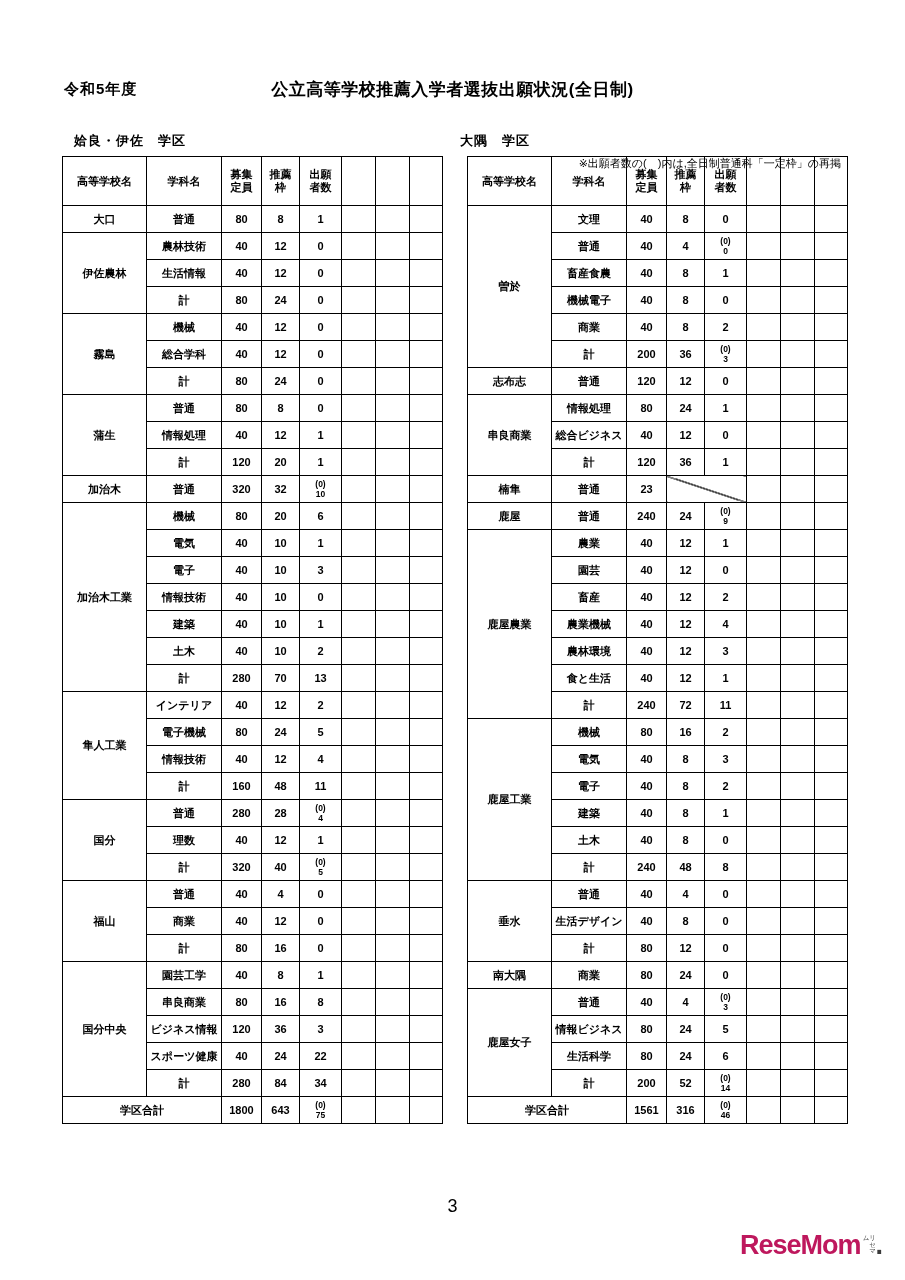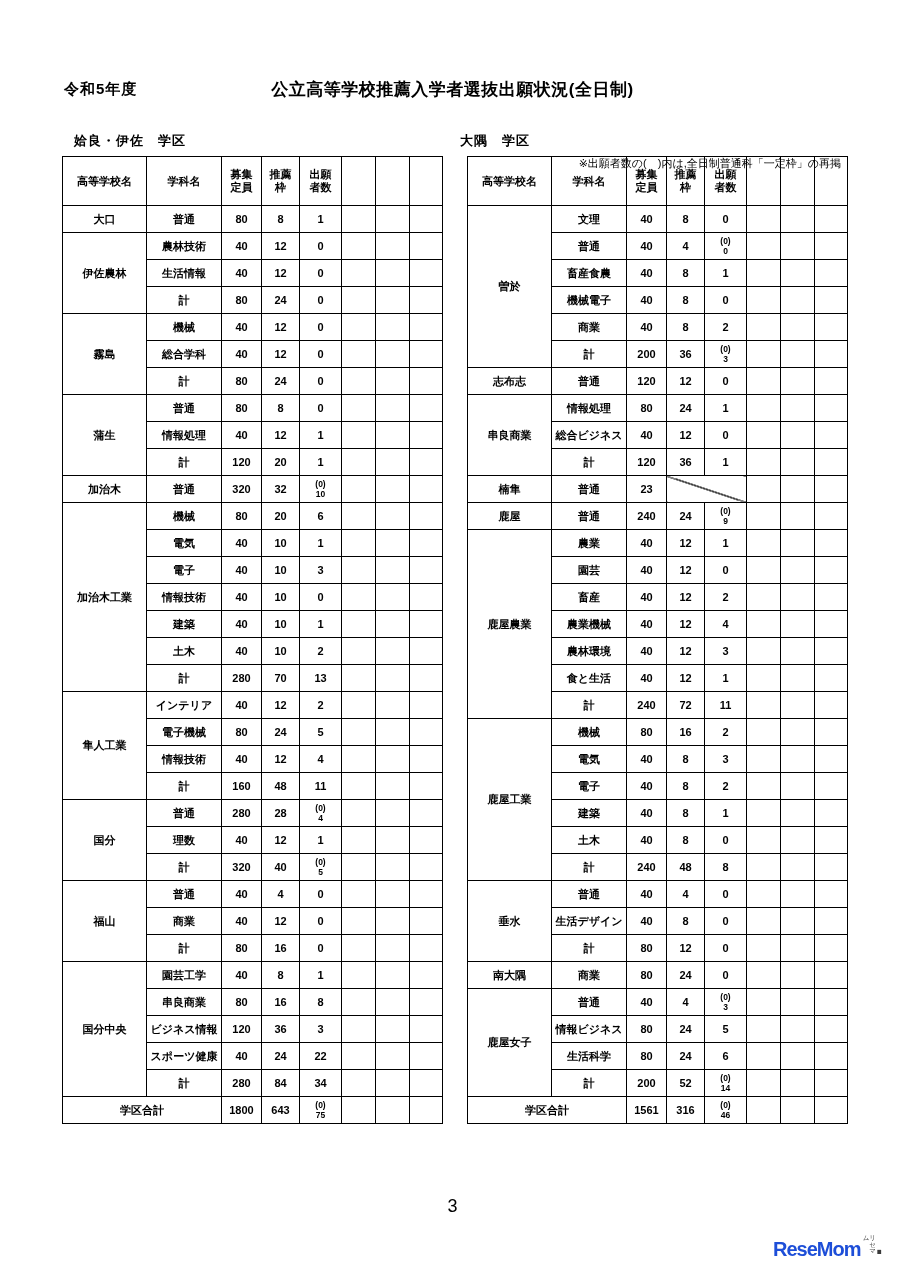--- a/index.html
+++ b/index.html
@@ -48,21 +48,21 @@
   }
   td.empty { }
   .page-number {
     position:absolute; left:0; right:0; top:1196px; text-align:center;
     font-size:18px; font-weight:500;
   }
   .logo {
     position:absolute; right:22px; top:1230px; display:flex; align-items:flex-end;
   }
   .logo-main {
-    font-size:20px; font-weight:700; color:#1d4ed8; letter-spacing:-1px; line-height:1;margin-left:8px;
+    font-size:27px; font-weight:700; color:#be185d; letter-spacing:-1px; line-height:1;margin-left:8px;
   }
   .logo-jp {
     writing-mode:vertical-rl; font-size:6.5px; color:#4a4a4a; line-height:1;
     margin-left:2px; margin-bottom:3px; height:26px; overflow:hidden;
   }
   .logo-dot { font-size:27px; font-weight:700; color:#3a3a3a; line-height:1; }
 </style>
 </head>
 <body>
 

